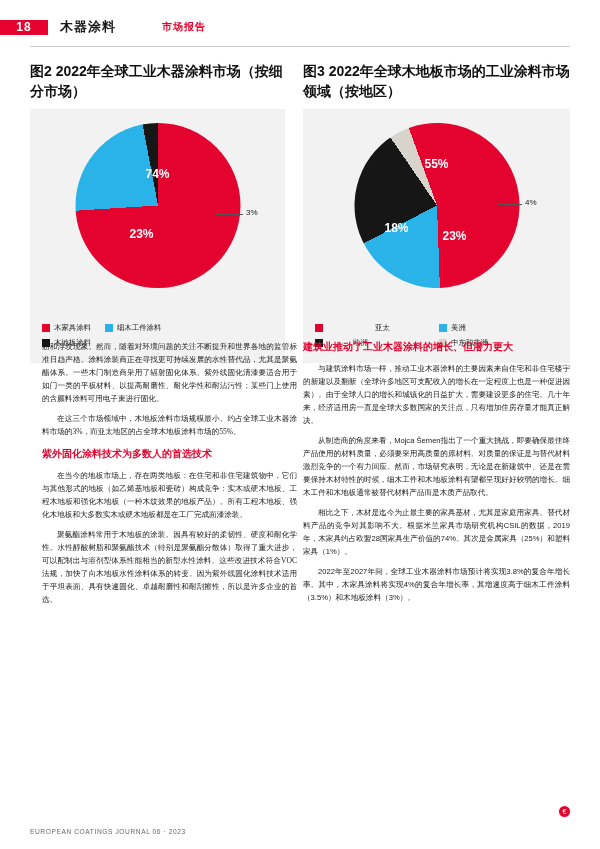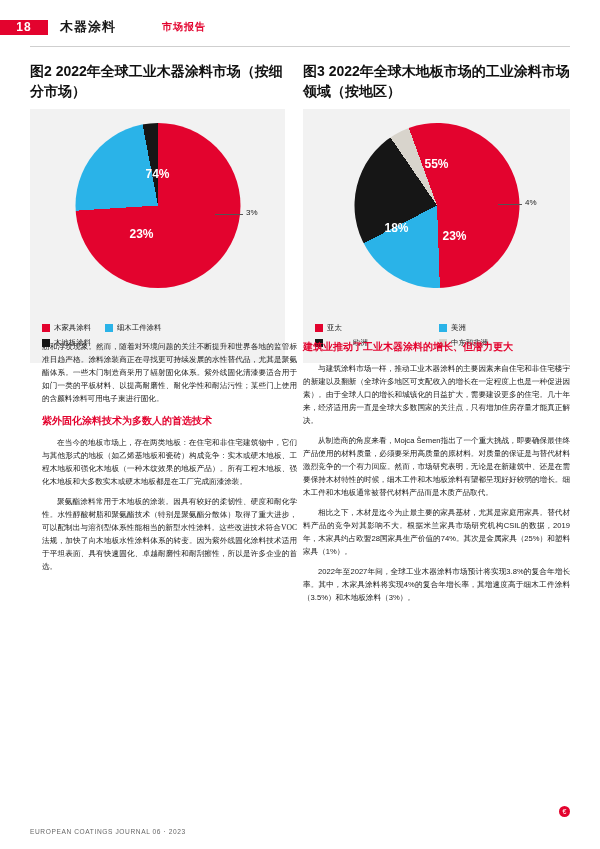--- a/index.html
+++ b/index.html
@@ -214,21 +214,21 @@
       <div class="pie-holder">
         <div class="pie" style="background: conic-gradient(#e3032e 0deg 198deg, #2ab3e8 198deg 262.8deg, #161616 262.8deg 345.6deg, #d8d4cc 345.6deg 360deg); transform:translateX(-50%) rotate(-20deg);"></div>
         <div class="pie-label" style="left:50%; margin-left:-12px; top:48px;">55%</div>
         <div class="pie-label" style="left:50%; margin-left:-52px; top:112px;">18%</div>
         <div class="pie-label dark" style="left:50%; margin-left:6px; top:120px;">23%</div>
         <div class="callout-line" style="left:195px; top:95px; width:24px;"></div>
         <div class="callout-txt" style="left:222px; top:89px;">4%</div>
       </div>
       <div class="legend">
         <div class="legend-row">
-          <div class="legend-item" style="width:110px;">
+          <div class="legend-item" style="width:110px;gap:48px;">
             <span class="legend-swatch" style="background:#e3032e;"></span>
             <span>亚太</span>
           </div>
           <div class="legend-item">
             <span class="legend-swatch" style="background:#2ab3e8;"></span>
             <span>美洲</span>
           </div>
         </div>
         <div class="legend-row">
           <div class="legend-item" style="width:110px;gap:26px;">
@@ -239,20 +239,21 @@
             <span class="legend-swatch" style="background:#d8d4cc;"></span>
             <span>中东和非洲</span>
           </div>
         </div>
       </div>
     </div>
   </div>
 
   <div class="col col-left">
     <p>筋和浮坟现象。然而，随着对环境问题的关注不断提升和世界各地的监管标准日趋严格。涂料涂装商正在寻找更可持续发展的水性替代品，尤其是聚氨酯体系。一些木门制造商采用了辐射固化体系。紫外线固化清漆要适合用于如门一类的平板材料、以提高耐磨性、耐化学性和耐沾污性；某些门上使用的含颜料涂料可用电子束进行固化。</p>
+    <p class="indent">在这三个市场领域中，木地板涂料市场规模最小。约占全球工业木器涂料市场的3%，而亚太地区的占全球木地板涂料市场的55%。</p>
     <div class="subhead">紫外固化涂料技术为多数人的首选技术</div>
     <p class="indent">在当今的地板市场上，存在两类地板：在住宅和非住宅建筑物中，它们与其他形式的地板（如乙烯基地板和瓷砖）构成竞争：实木或硬木地板、工程木地板和强化木地板（一种木纹效果的地板产品）。所有工程木地板、强化木地板和大多数实木或硬木地板都是在工厂完成面漆涂装。</p>
     <p class="indent">聚氨酯涂料常用于木地板的涂装。因具有较好的柔韧性、硬度和耐化学性。水性醇酸树脂和聚氨酯技术（特别是聚氨酯分散体）取得了重大进步，可以配制出与溶剂型体系性能相当的新型水性涂料。这些改进技术符合VOC法规，加快了向木地板水性涂料体系的转变。因为紫外线固化涂料技术适用于平坦表面、具有快速固化、卓越耐磨性和耐刮擦性，所以是许多企业的首选。</p>
   </div>
 
   <div class="col col-right">
     <div class="subhead first" style="margin-top:0;">建筑业推动了工业木器涂料的增长、但潜力更大</div>
     <p class="indent">与建筑涂料市场一样，推动工业木器涂料的主要因素来自住宅和非住宅楼宇的新建以及翻新（全球许多地区可支配收入的增长在一定程度上也是一种促进因素）。由于全球人口的增长和城镇化的日益扩大，需要建设更多的住宅。几十年来，经济适用房一直是全球大多数国家的关注点，只有增加住房存量才能真正解决。</p>
     <p class="indent">从制造商的角度来看，Mojca Šemen指出了一个重大挑战，即要确保最佳终产品使用的材料质量，必须要采用高质量的原材料。对质量的保证是与替代材料激烈竞争的一个有力回应。然而，市场研究表明，无论是在新建筑中、还是在需要保持木材特性的时候，细木工件和木地板涂料有望都呈现好好较弱的增长。细木工件和木地板通常被替代材料产品而是木质产品取代。</p>
     <p class="indent">相比之下，木材是迄今为止最主要的家具基材，尤其是家庭用家具。替代材料产品的竞争对其影响不大。根据米兰家具市场研究机构CSIL的数据，2019年，木家具约占欧盟28国家具生产价值的74%。其次是金属家具（25%）和塑料家具（1%）。</p>

